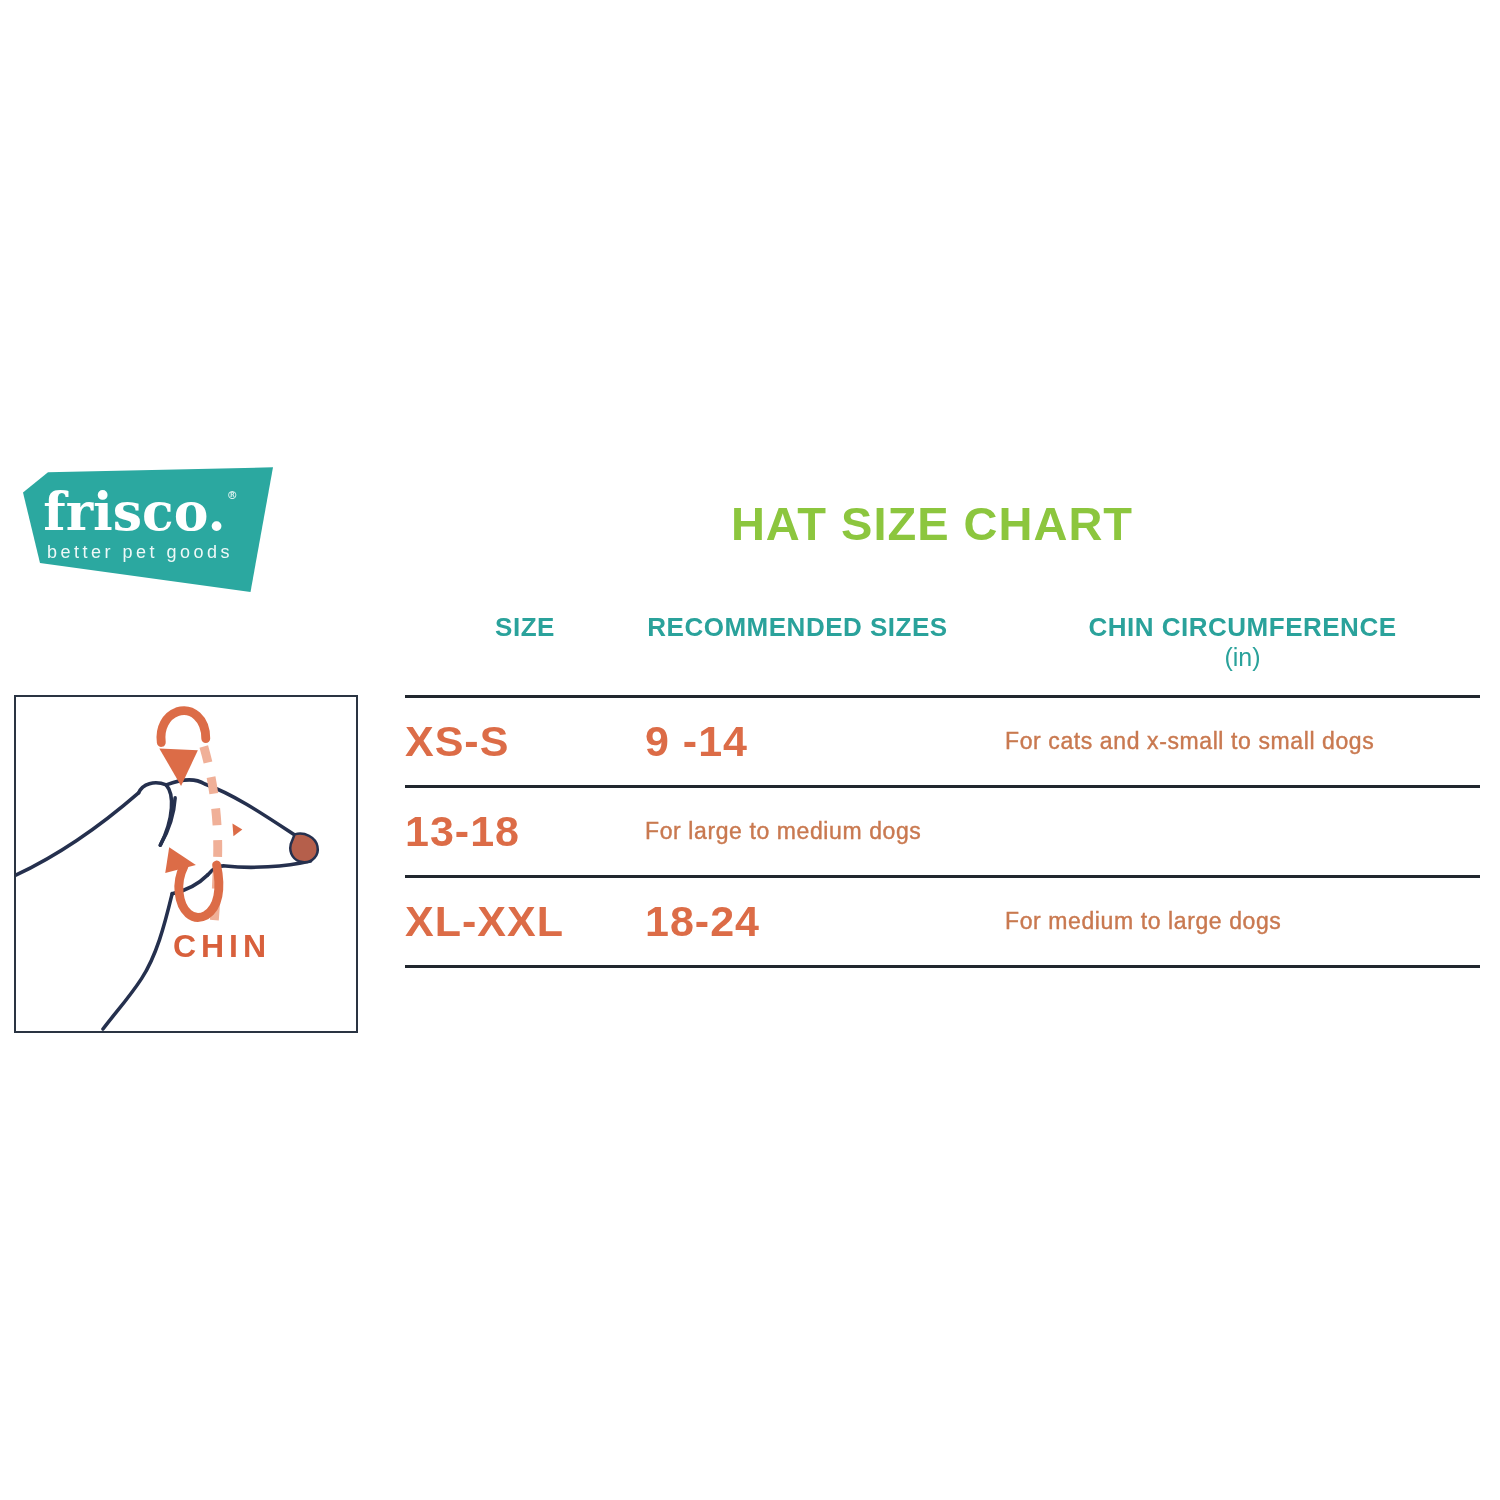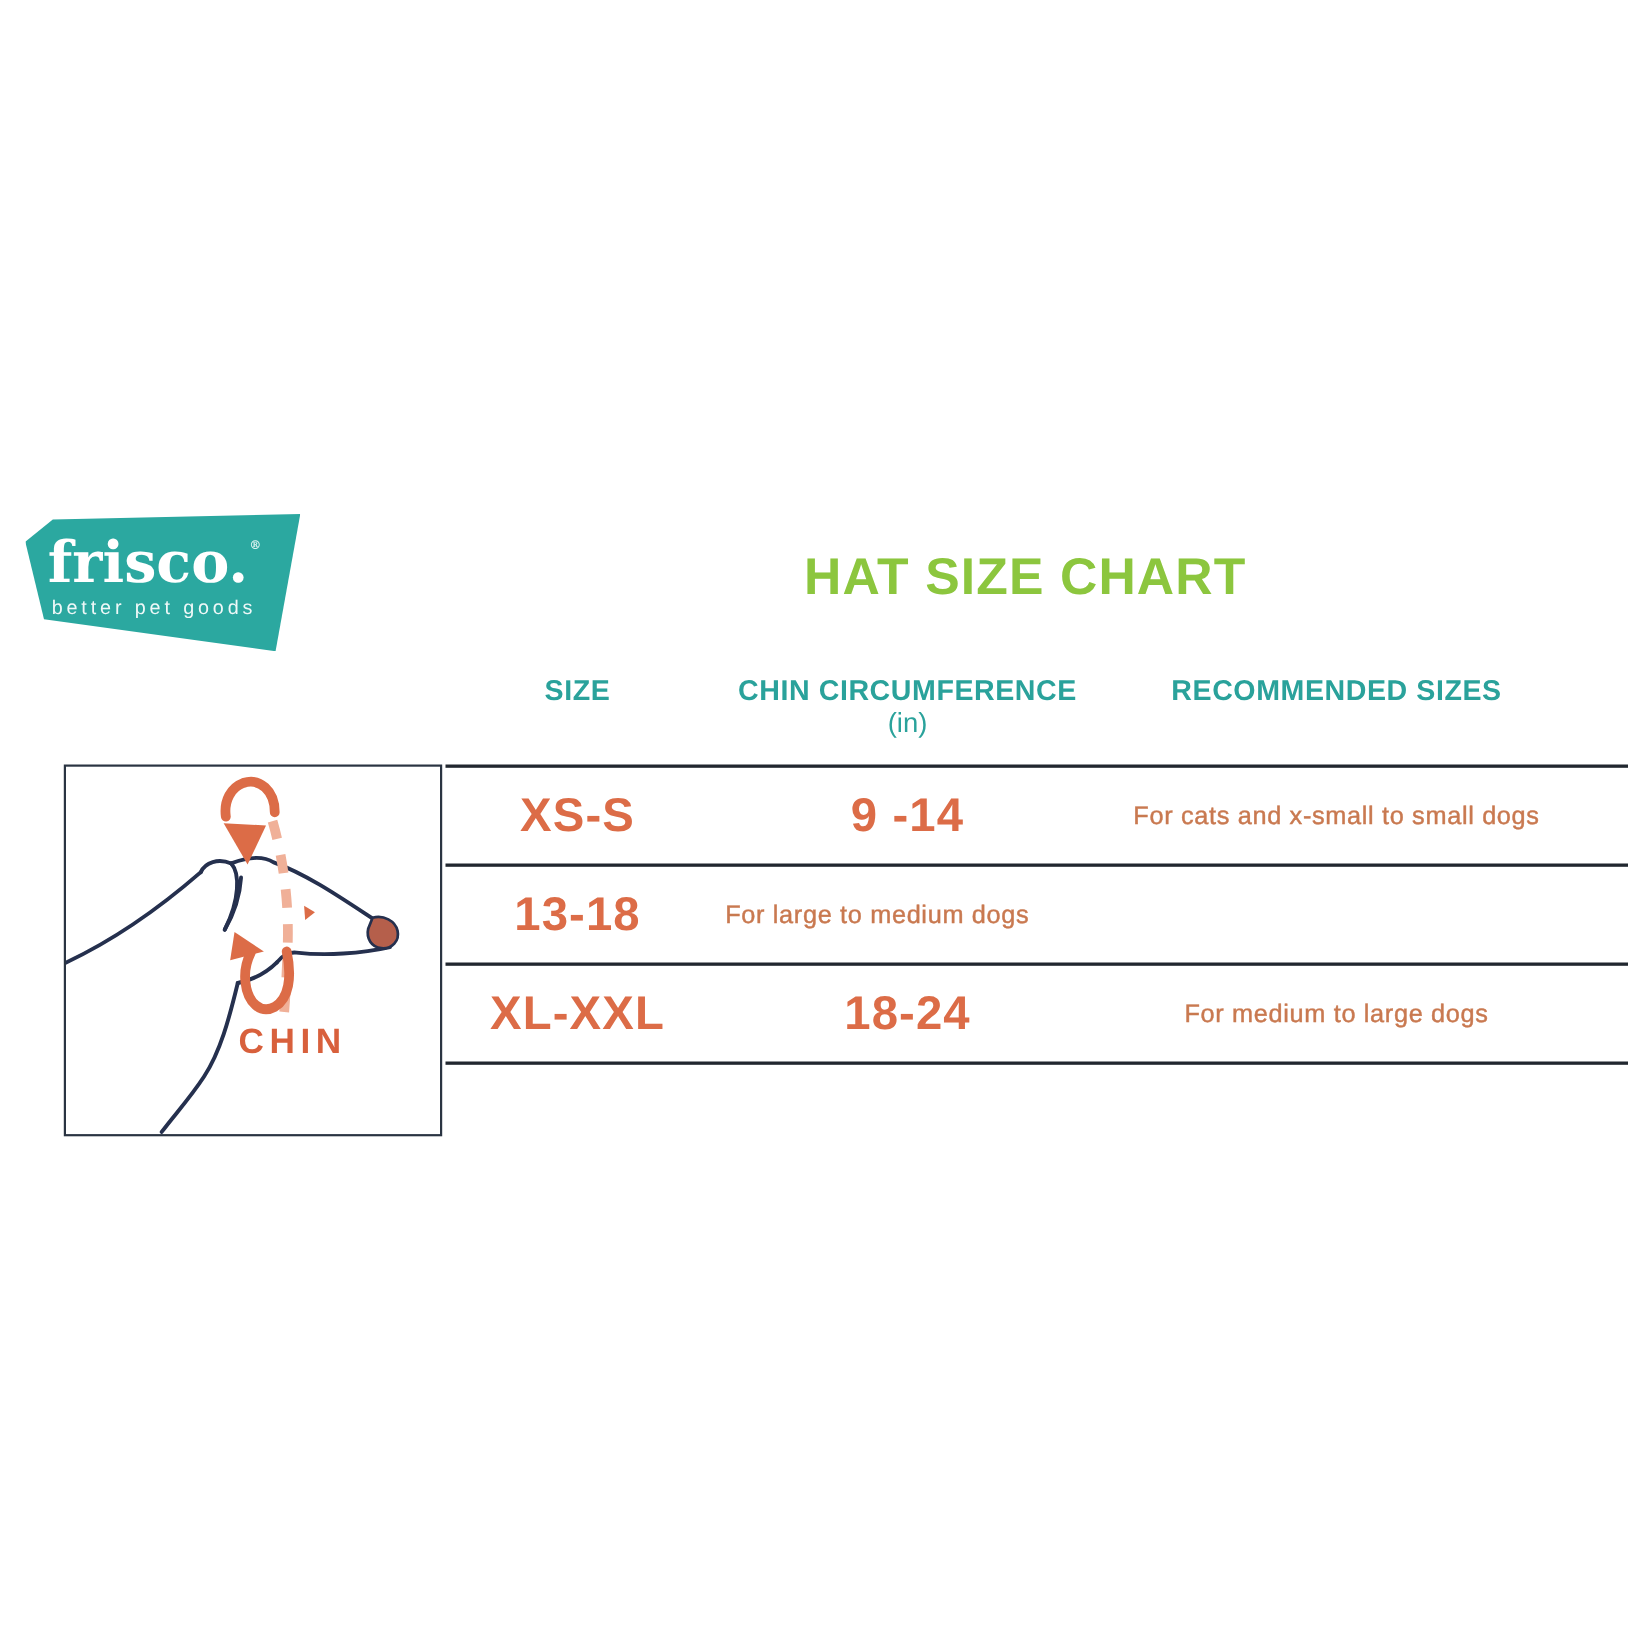--- a/index.html
+++ b/index.html
@@ -56,34 +56,34 @@
   }
   .thead{height:93px;align-items:start;}
   .trow{height:90px;align-items:center;}
   .th{
     text-align:center;color:var(--teal-dark);
     font-weight:bold;font-size:26px;letter-spacing:0.5px;padding-top:8px;
     line-height:1.15;
   }
   .th .unit{display:block;font-weight:normal;font-size:25px;letter-spacing:0;}
   .cell{
-    text-align:center;color:var(--orange);
+    text-align:left;color:var(--orange);
     font-weight:bold;font-size:43px;letter-spacing:1px;white-space:nowrap;
   }
   .cell.rec{
     font-size:23px;font-weight:normal;letter-spacing:0.6px;color:var(--orange-soft);
     padding-right:55px;
     -webkit-text-stroke:0.4px var(--orange-soft);
   }
   .th.rec-h{padding-right:55px;}
 
   
   .illo{
     position:absolute;left:14px;top:695px;width:344px;height:338px;
-    border:2px solid #2a3442;background:#ffffff;margin-left:44px;
+    border:2px solid #2a3442;background:#ffffff;
   }
   .illo svg{position:absolute;left:0;top:0;width:100%;height:100%;}
   .chin-label{
     position:absolute;left:150px;top:231px;width:112px;text-align:center;
     font-size:32px;font-weight:bold;letter-spacing:5px;color:#d8603c;
   }
 </style>
 </head>
 <body>
 
@@ -92,25 +92,25 @@
   <div class="badge">
     <div class="brand-name"><span>frisco.</span><span class="brand-reg">®</span></div>
     <div class="brand-tagline">better pet goods</div>
   </div>
 
   <h1 class="title">HAT SIZE CHART</h1>
 
   <div class="size-table">
     <div class="thead">
       <div class="th">SIZE</div>
+      <div class="th rec-h">RECOMMENDED SIZES</div>
       <div class="th">
         <span>CHIN CIRCUMFERENCE</span>
         <span class="unit">(in)</span>
       </div>
-      <div class="th rec-h">RECOMMENDED SIZES</div>
     </div>
 
     <div class="trow">
       <div class="cell">XS-S</div>
       <div class="cell">9 -14</div>
       <div class="cell rec">For cats and x-small to small dogs</div>
     </div>
 
     <div class="trow">
       <div class="cell">13-18</div>

